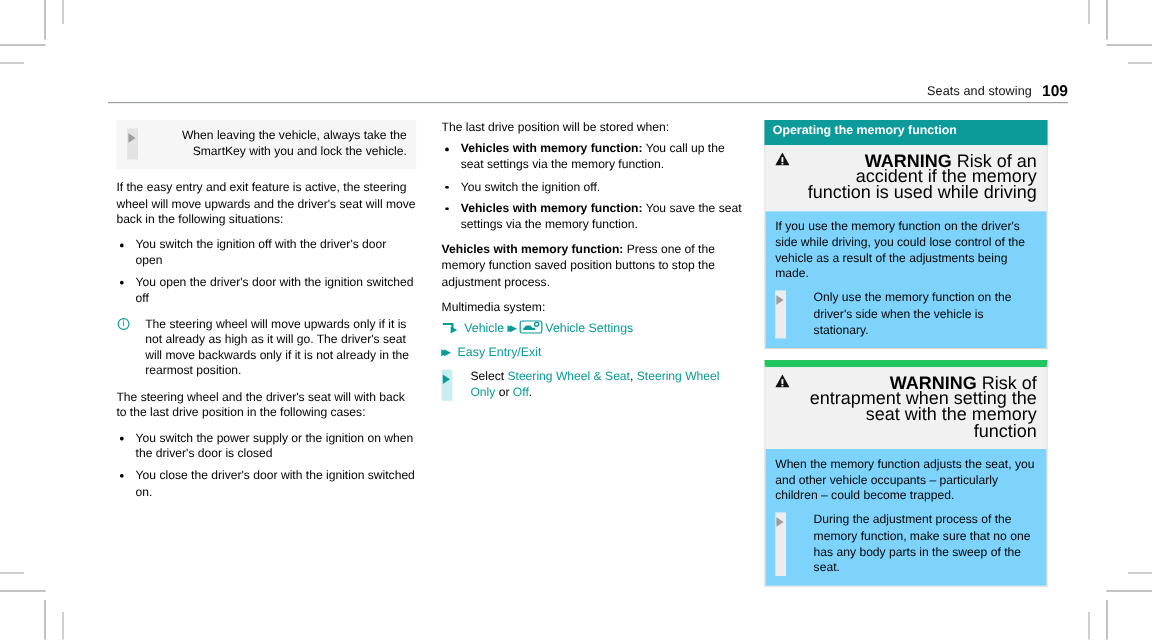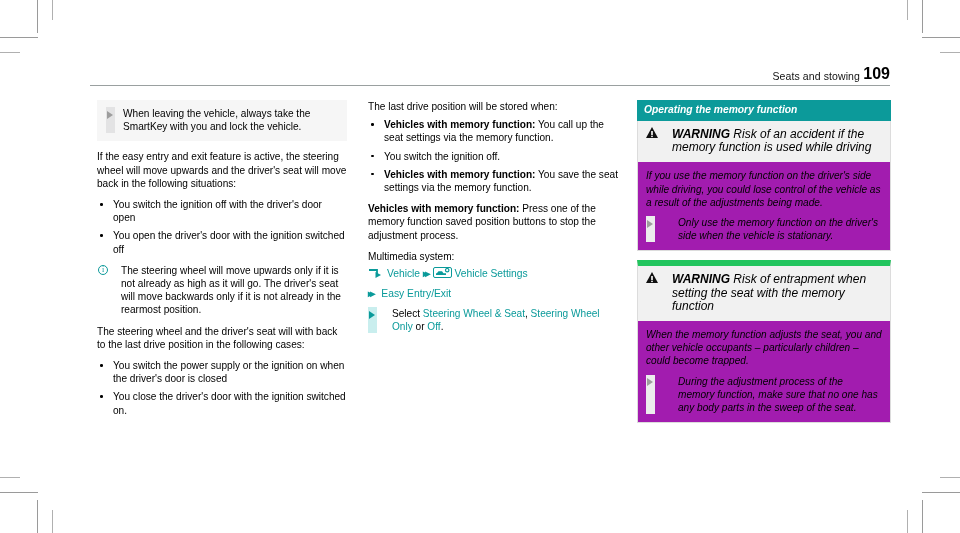--- a/index.html
+++ b/index.html
@@ -39,36 +39,36 @@
     position: absolute;
     right: 30px; bottom: 4px;
     font-size: 10.5px;
     color: #111;
     letter-spacing: .1px;
     white-space: nowrap;
   }
   .page-header .hdr-num {
     position: absolute;
     right: 0; bottom: 3px;
-    font-size: 16px;
+    font-size: 13px;
     font-weight: bold;
     color: #000;
   }
 
   
   .col {
     position: absolute;
     top: 100px;
     font-size: 10.1px;
     line-height: 13.2px;
     color: #000;
   }
   #col1 { left: 97px;  width: 250px; }
   #col2 { left: 368px; width: 253px; }
-  #col3 { left: 637px; width: 254px; font-style: italic; }
+  #col3 { left: 637px; width: 236px; }
 
   p { margin: 0 0 8px 0; }
   p.tight { margin-bottom: 0; }
 
   
   .blist { margin: 0 0 8px 0; padding: 0; list-style: none; }
   .blist li {
     position: relative;
     padding-left: 16px;
     margin-bottom: 5px;
@@ -100,20 +100,21 @@
     border-left: 6px solid #9d9d9d;
     border-top: 4px solid transparent;
     border-bottom: 4px solid transparent;
   }
 
   
   .note-panel {
     background: #f6f6f6;
     padding: 7px 8px 8px 0;
     margin-bottom: 9px;
+    text-align: right;
   }
   .note-panel .act { margin-bottom: 0; padding-left: 26px; }
   .note-panel .act .bar { left: 9px; background: #e3e3e4; }
   .note-panel .act .tri { left: 9.5px; }
 
   
   .info {
     position: relative;
     padding-left: 24px;
     margin: 0 0 8px 0;
@@ -210,26 +211,27 @@
   }
   .warn-head .wtri {
     position: absolute;
     left: 8px; top: 6px;
     width: 12px; height: 11px;
   }
   .warn-head .wtxt {
     display: block;
     padding-left: 26px;
     line-height: 13.2px;
-    font-size: 12px;
+    font-size: 15px;
+    text-align: right;
   }
   .warn-head .wtxt b { font-weight: bold; }
   .warn-body {
     padding: 7px 8px 8px 8px;
-    background: #a21caf;
+    background: #7dd3fc;
   }
   .warn-body p { margin-bottom: 7px; }
   .warn-body .act { margin-bottom: 0; }
 
   
   .watermark {
     position: absolute;
     left: 608px; top: 498px;
     font-size: 24px;
     color: #b9b9b9;

